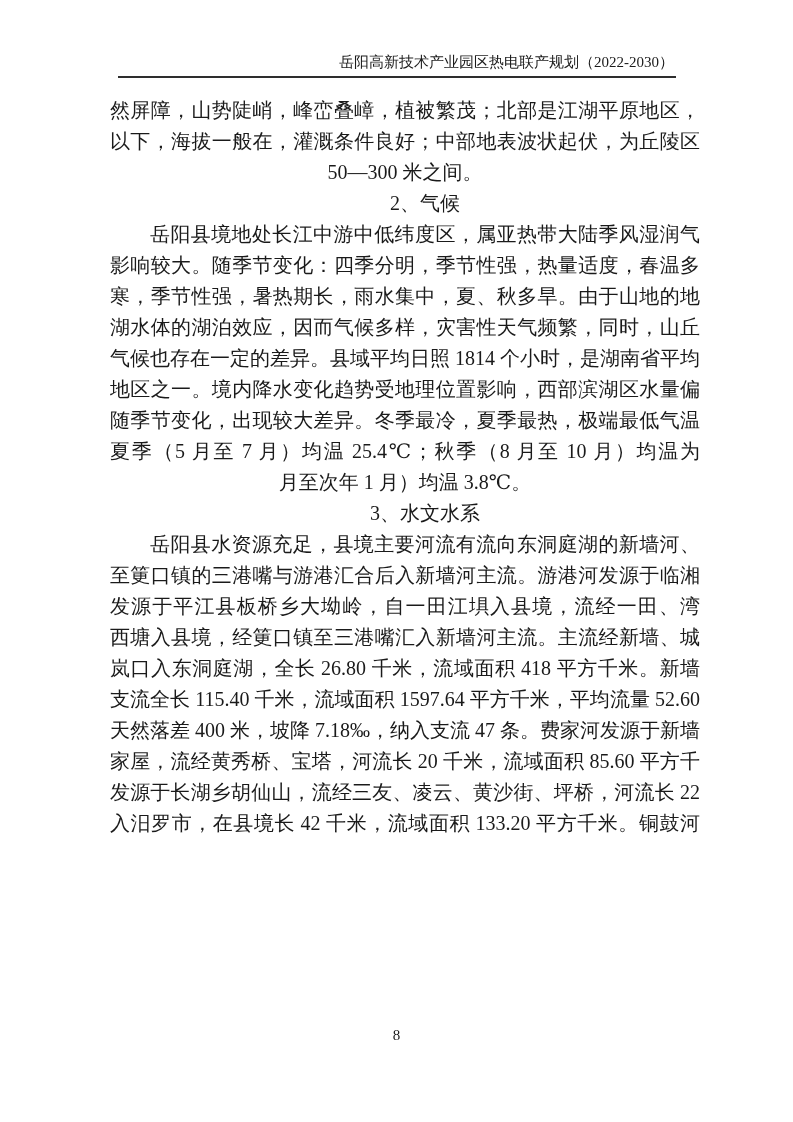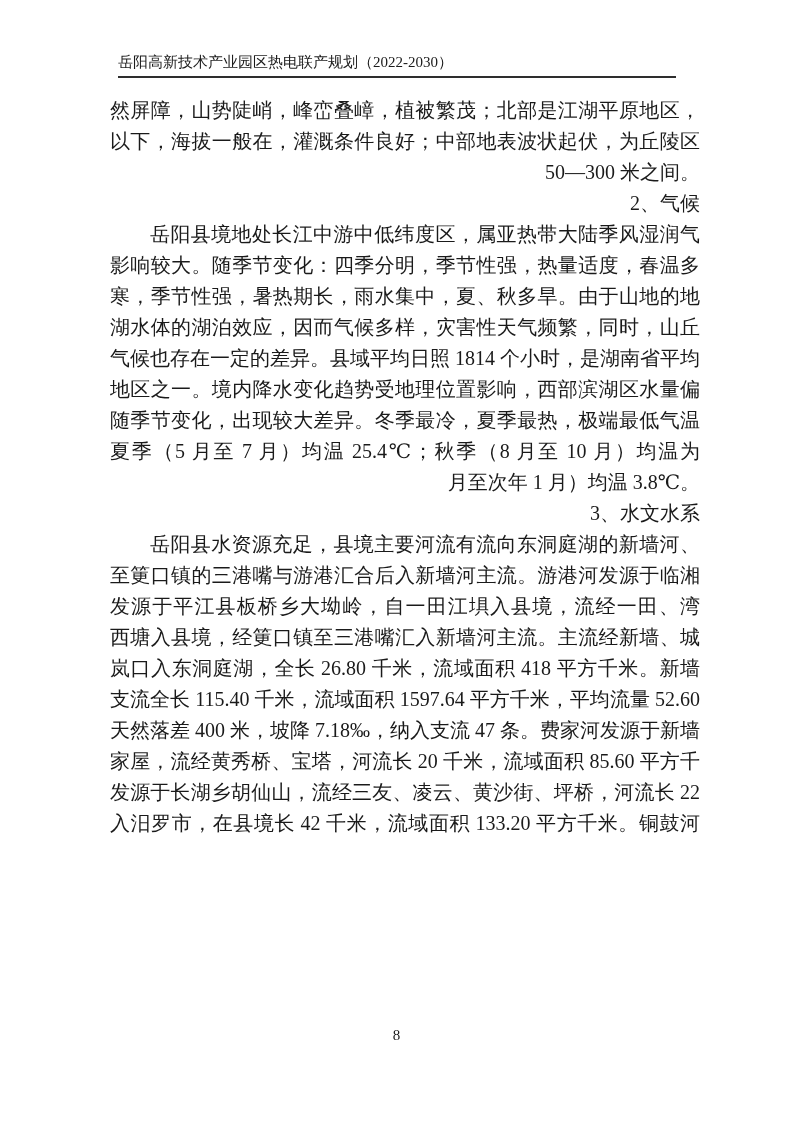--- a/index.html
+++ b/index.html
@@ -14,20 +14,21 @@
     background: #ffffff;
     font-family: "Liberation Serif", "DejaVu Serif", serif;
     color: #1a1a1a;
     overflow: hidden;
   }
   .header-text {
     position: absolute;
     top: 51px;
     left: 118px;
     width: 556px;
+    text-align: right;
     font-size: 15px;
     line-height: 22px;
     white-space: nowrap;
   }
   .header-rule {
     position: absolute;
     top: 76px;
     left: 118px;
     width: 558px;
     height: 0;
@@ -37,21 +38,21 @@
     position: absolute;
     top: 95px;
     left: 110px;
     width: 590px;
     font-size: 20px;
   }
   .line {
     height: 31px;
     line-height: 31px;
     overflow: hidden;
-    text-align: right;
+    text-align: center;
   }
   .line.j {
     text-align: justify;
     text-align-last: justify;
   }
   .line.ind {
     text-indent: 2em;
   }
   .footer {
     position: absolute;

